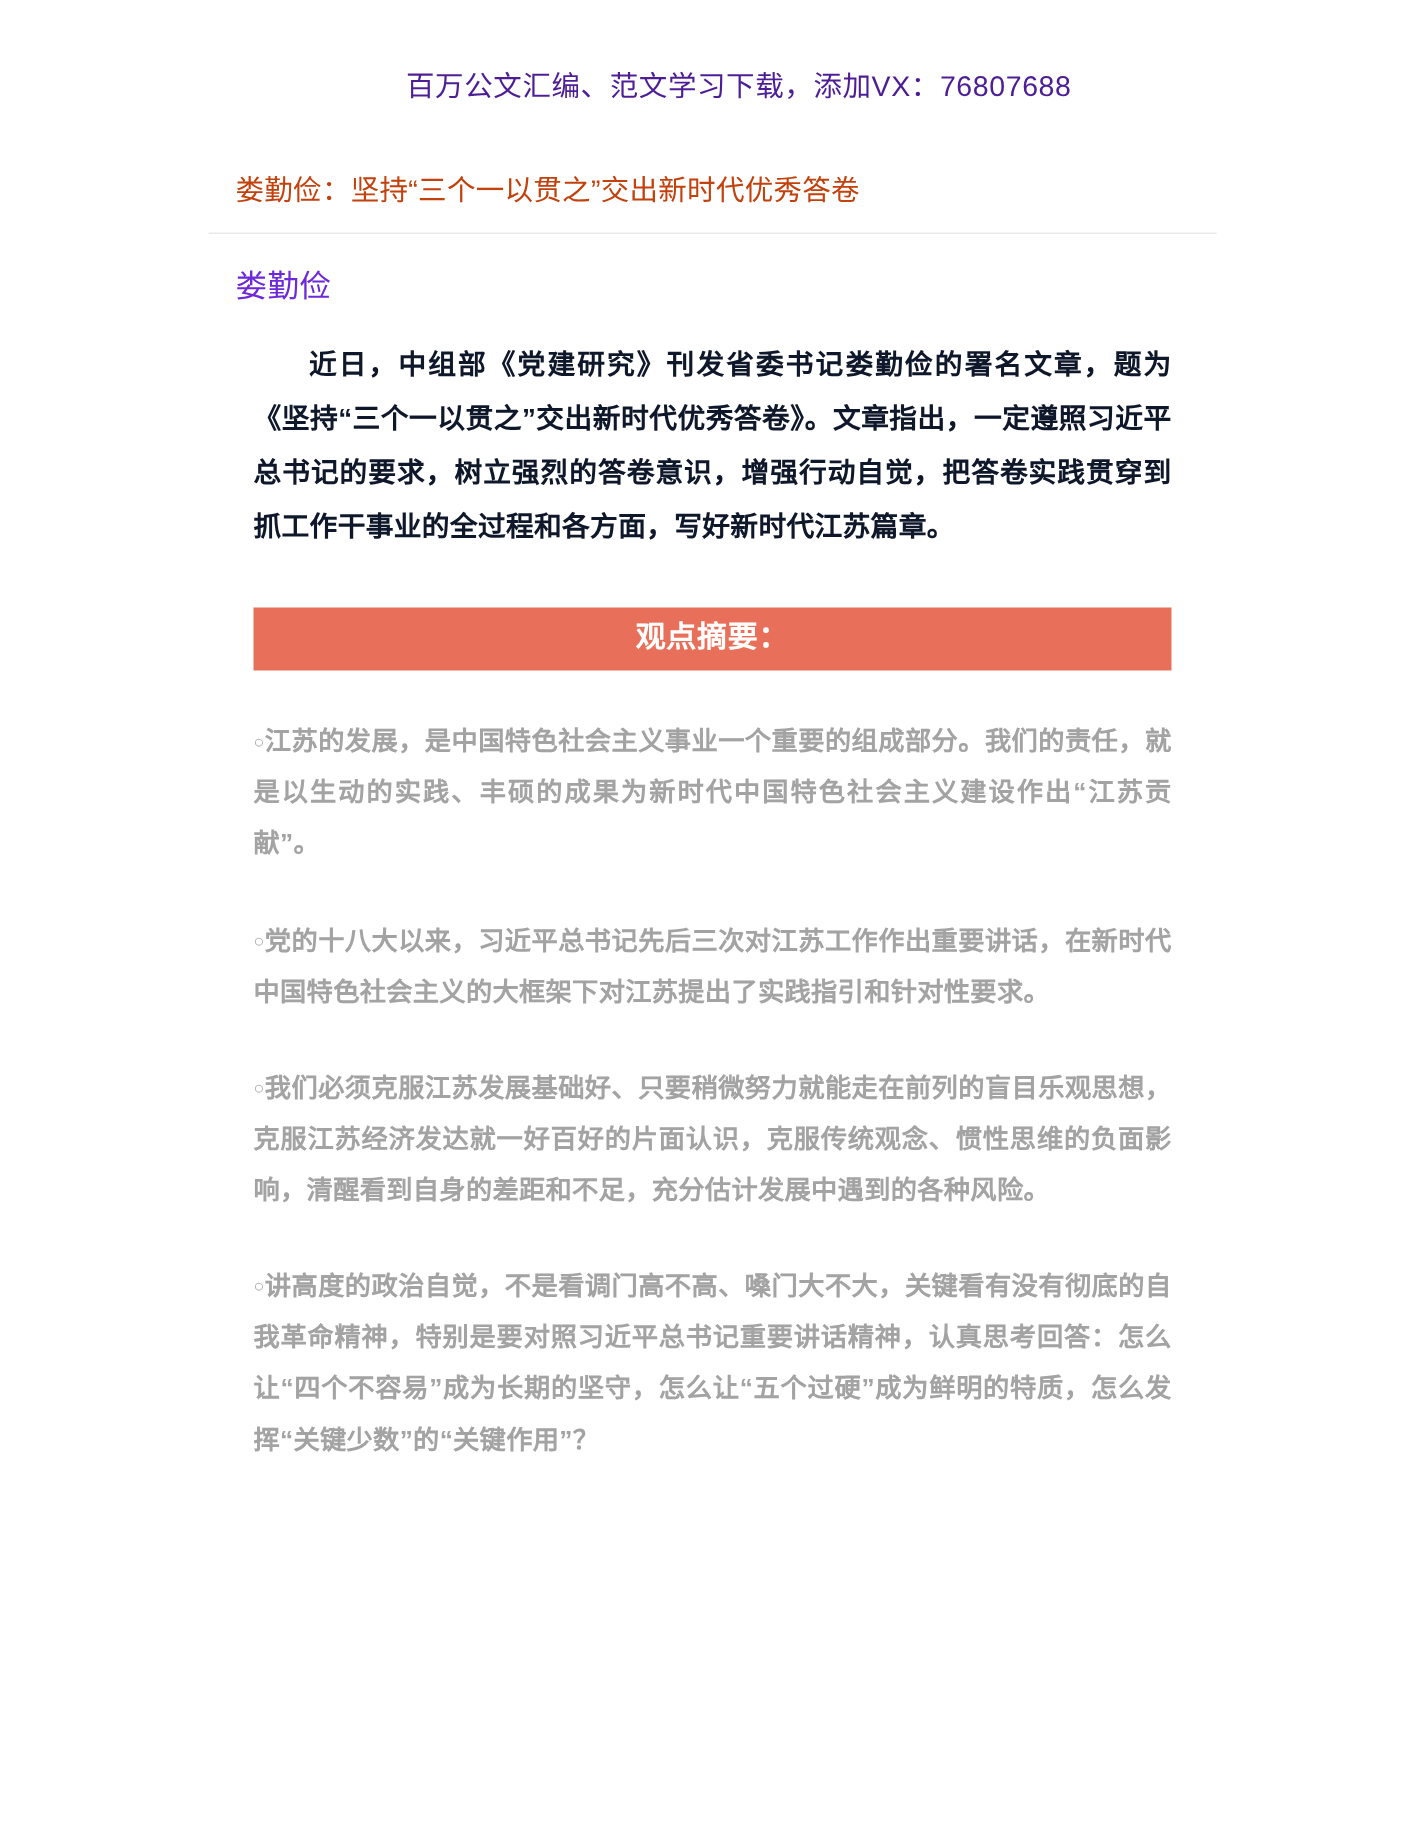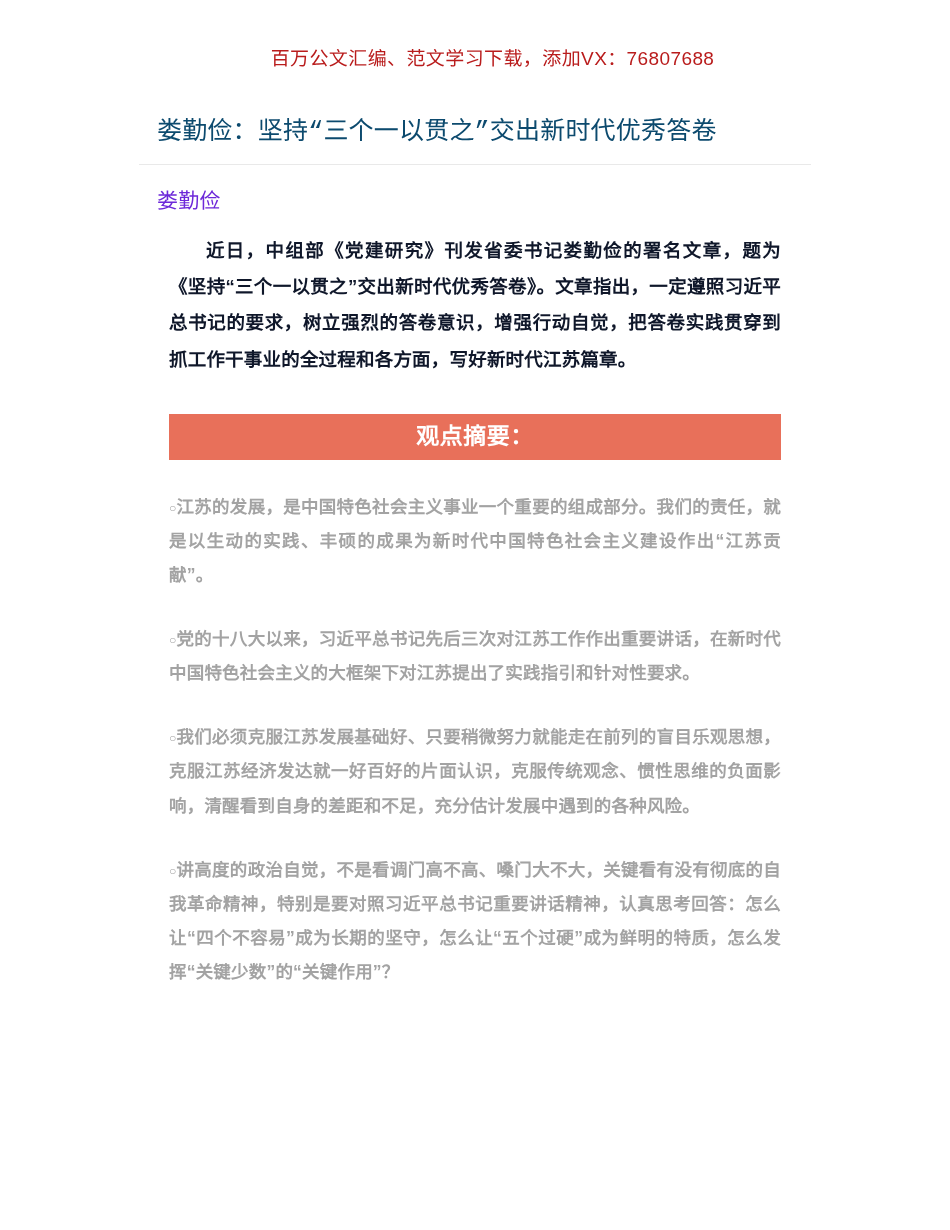--- a/index.html
+++ b/index.html
@@ -18,46 +18,45 @@
     position: relative;
     width: 950px;
     height: 1230px;
     background: #ffffff;
     box-sizing: border-box;
   }
 
   
   .promo {
     text-align: center;
-    color: #b91c1c;
+    color: #4c1d95;
     font-size: 19px;
     font-weight: 400;
     letter-spacing: 0.4px;
     padding-top: 48px;
     line-height: 1.2;
     margin-left: 35px;
   }
 
   
   .title-wrap {
     margin: 0 auto;
     padding: 0;
     width: 672px;
     box-sizing: border-box;
   }
   .article-title {
-    font-size: 25px;
+    font-size: 19px;
     font-weight: 400;
-    color: #0c4a6e;
+    color: #c2410c;
     line-height: 1.4;
     margin: 0;
     padding: 44px 0 14px 18px;
     letter-spacing: 0.2px;
     white-space: nowrap;
-    font-family: Liberation Mono, monospace;
   }
   .title-divider {
     height: 1px;
     background: #e9e9e9;
     width: 672px;
     margin: 0 auto;
   }
 
   
   .meta {
@@ -93,21 +92,21 @@
     margin: 16px 0 0 0;
     text-indent: 2em;
   }
 
   
   .section-banner {
     margin: 36px 0 0 0;
     background: #e8705a;
     color: #ffffff;
     font-weight: bold;
-    font-size: 23px;
+    font-size: 20px;
     text-align: center;
     padding: 7px 0 8px 0;
     letter-spacing: 0.5px;
     line-height: 1.35;
   }
 
   
   .points {
     margin: 0;
     padding: 0;

